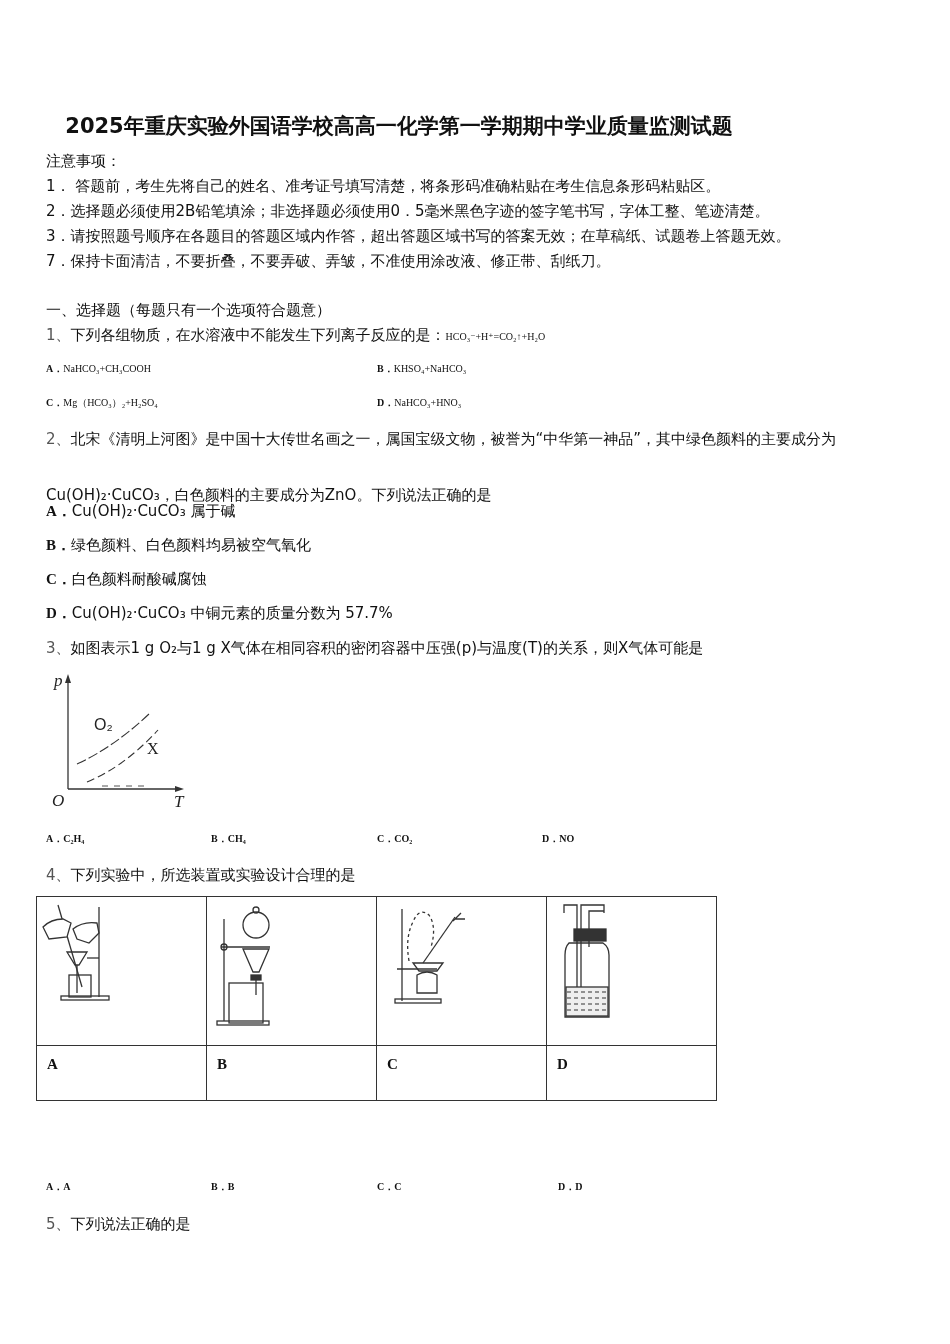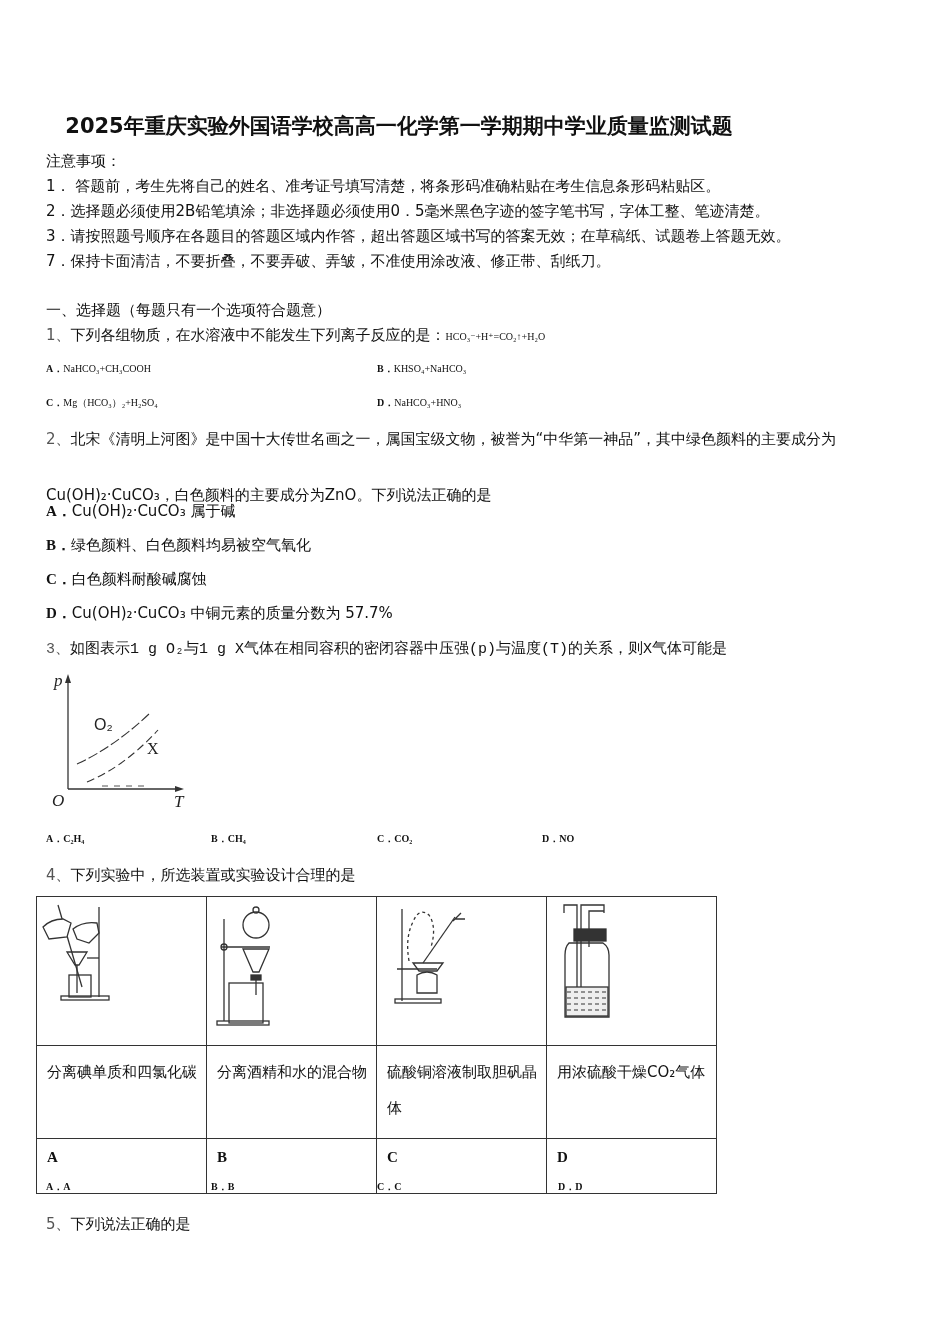--- a/index.html
+++ b/index.html
@@ -59,21 +59,21 @@
 <div class="abs t15" style="left:46px;top:536px;">
   <span class="opt-letter">B．</span><span>绿色颜料、白色颜料均易被空气氧化</span>
 </div>
 <div class="abs t15" style="left:46px;top:570px;">
   <span class="opt-letter">C．</span><span>白色颜料耐酸碱腐蚀</span>
 </div>
 <div class="abs t15" style="left:46px;top:604px;">
   <span class="opt-letter">D．</span><span>Cu(OH)₂·CuCO₃ 中铜元素的质量分数为 57.7%</span>
 </div>
 
-<div class="abs t15" style="left:46px;top:639px;font-family:Liberation Mono, monospace;">
+<div class="abs t15" style="left:46px;top:639px;">
   <span class="grey">3、</span><span>如图表示1 g O₂与1 g X气体在相同容积的密闭容器中压强(p)与温度(T)的关系，则X气体可能是</span>
 </div>
 
 <div class="abs" style="left:44px;top:672px;width:150px;height:140px;">
   <svg width="150" height="140" viewBox="0 0 150 140">
     <line x1="24" y1="117" x2="24" y2="6" stroke="#333" stroke-width="1.3"></line>
     <polygon points="24,2 21,11 27,11" fill="#333"></polygon>
     <line x1="24" y1="117" x2="135" y2="117" stroke="#333" stroke-width="1.3"></line>
     <polygon points="140,117 131,114 131,120" fill="#333"></polygon>
     <path d="M33,92 Q70,75 105,42" fill="none" stroke="#333" stroke-width="1.1" stroke-dasharray="10,3"></path>
@@ -165,26 +165,20 @@
             <line x1="20" y1="95" x2="60" y2="95"></line>
             <line x1="20" y1="101" x2="60" y2="101"></line>
             <line x1="20" y1="107" x2="60" y2="107"></line>
             <line x1="20" y1="113" x2="60" y2="113"></line>
           </g>
         </g>
       </svg>
     </td>
   </tr>
   <tr>
-    <td class="txtcell">分离碘单质和四氯化碳</td>
-    <td class="txtcell">分离酒精和水的混合物</td>
-    <td class="txtcell">硫酸铜溶液制取胆矾晶体</td>
-    <td class="txtcell">用浓硫酸干燥CO₂气体</td>
-  </tr>
-  <tr>
     <td class="lettercell">A</td>
     <td class="lettercell">B</td>
     <td class="lettercell">C</td>
     <td class="lettercell">D</td>
   </tr>
 </tbody>
   </table>
 
 <div class="abs t14" style="left:46px;top:1180px;">
   <span class="opt-letter">A．</span><span class="serif bold">A</span>

